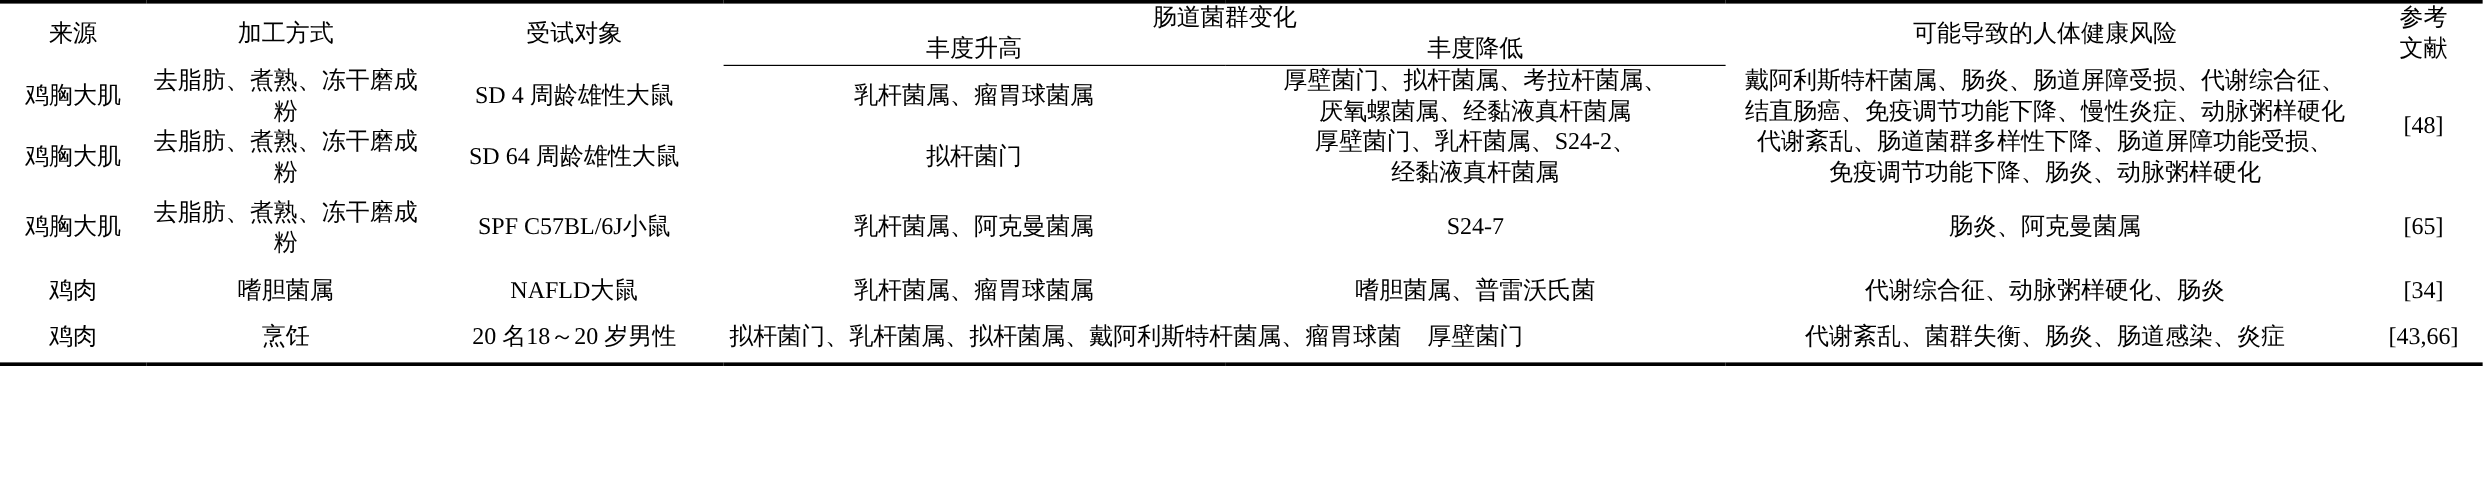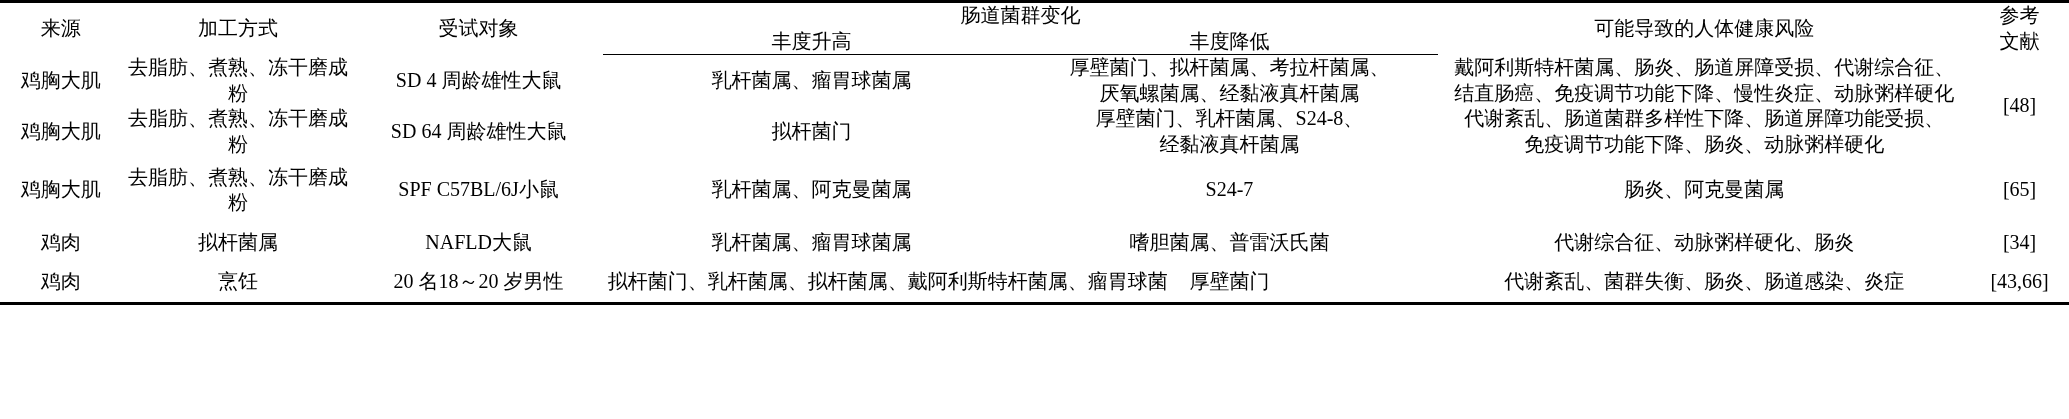--- a/index.html
+++ b/index.html
@@ -128,42 +128,42 @@
         </td>
         <td class="body-cell ref-cell" rowspan="2">[48]</td>
       </tr>
 
       <tr>
         <td class="body-cell">鸡胸大肌</td>
         <td class="body-cell">去脂肪、煮熟、冻干磨成粉</td>
         <td class="body-cell">SD 64 周龄雄性大鼠</td>
         <td class="body-cell">拟杆菌门</td>
         <td class="body-cell two-line">
-          <div>厚壁菌门、乳杆菌属、S24-8、</div>
+          <div>厚壁菌门、乳杆菌属、S24-2、</div>
           <div>经黏液真杆菌属</div>
         </td>
         <td class="body-cell two-line">
           <div>代谢紊乱、肠道菌群多样性下降、肠道屏障功能受损、</div>
           <div>免疫调节功能下降、肠炎、动脉粥样硬化</div>
         </td>
       </tr>
 
       <tr>
         <td class="body-cell compact">鸡胸大肌</td>
         <td class="body-cell compact">去脂肪、煮熟、冻干磨成粉</td>
         <td class="body-cell compact">SPF C57BL/6J小鼠</td>
         <td class="body-cell compact">乳杆菌属、阿克曼菌属</td>
         <td class="body-cell compact">S24-7</td>
         <td class="body-cell compact">肠炎、阿克曼菌属</td>
         <td class="body-cell compact ref-cell">[65]</td>
       </tr>
 
       <tr>
         <td class="body-cell compact">鸡肉</td>
-        <td class="body-cell compact">拟杆菌属</td>
+        <td class="body-cell compact">嗜胆菌属</td>
         <td class="body-cell compact">NAFLD大鼠</td>
         <td class="body-cell compact">乳杆菌属、瘤胃球菌属</td>
         <td class="body-cell compact">嗜胆菌属、普雷沃氏菌</td>
         <td class="body-cell compact">代谢综合征、动脉粥样硬化、肠炎</td>
         <td class="body-cell compact ref-cell">[34]</td>
       </tr>
 
       <tr class="rule-bottom">
         <td class="body-cell compact">鸡肉</td>
         <td class="body-cell compact">烹饪</td>

